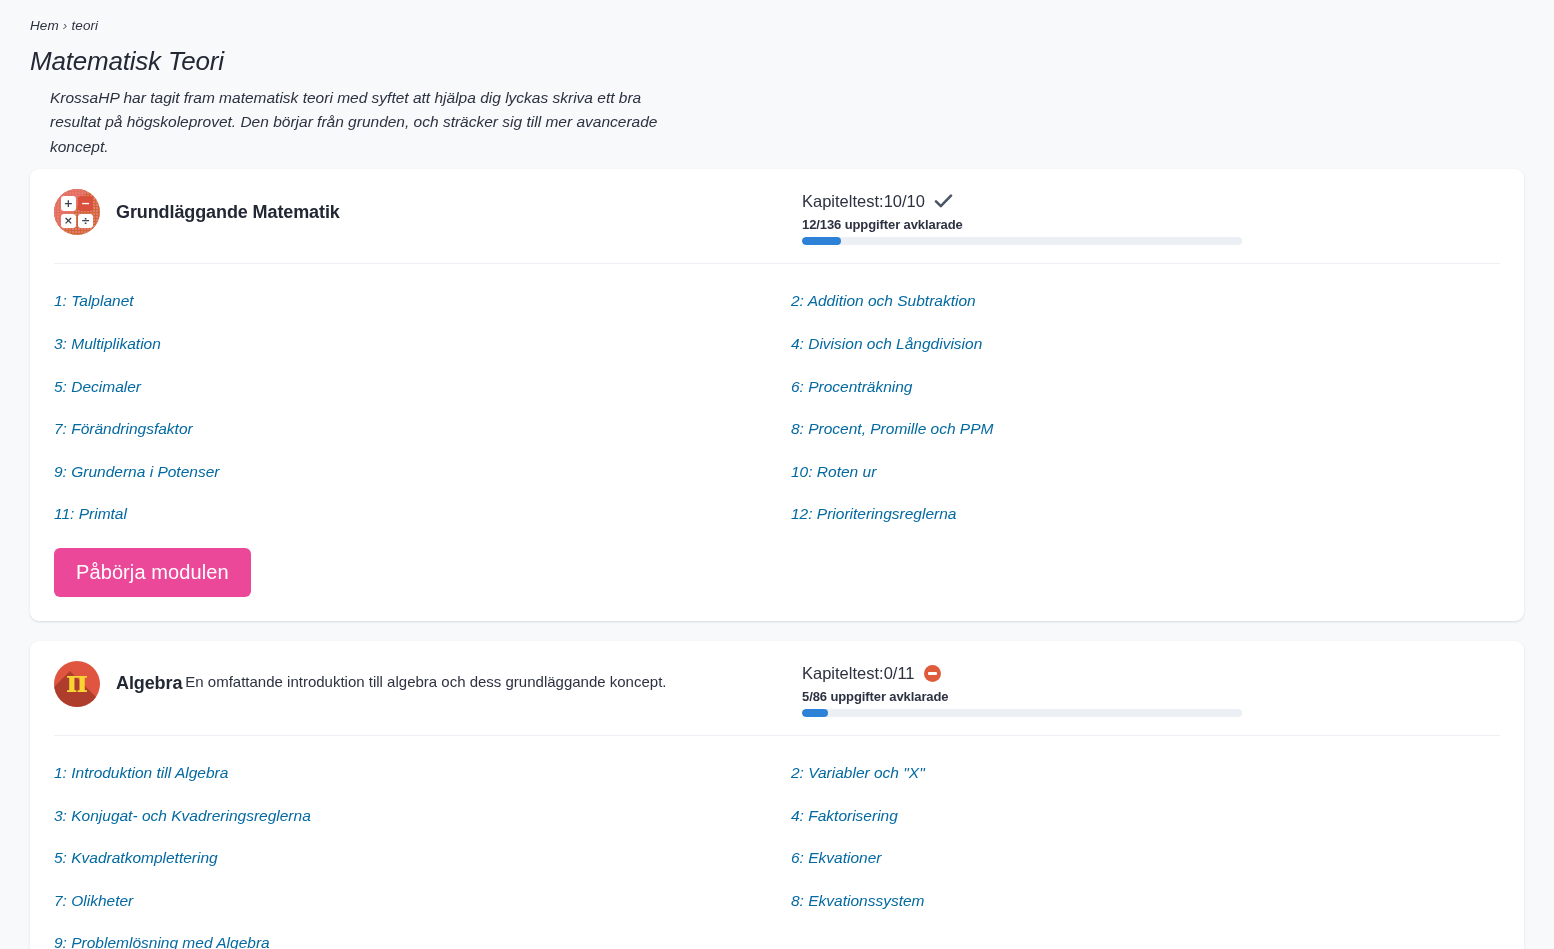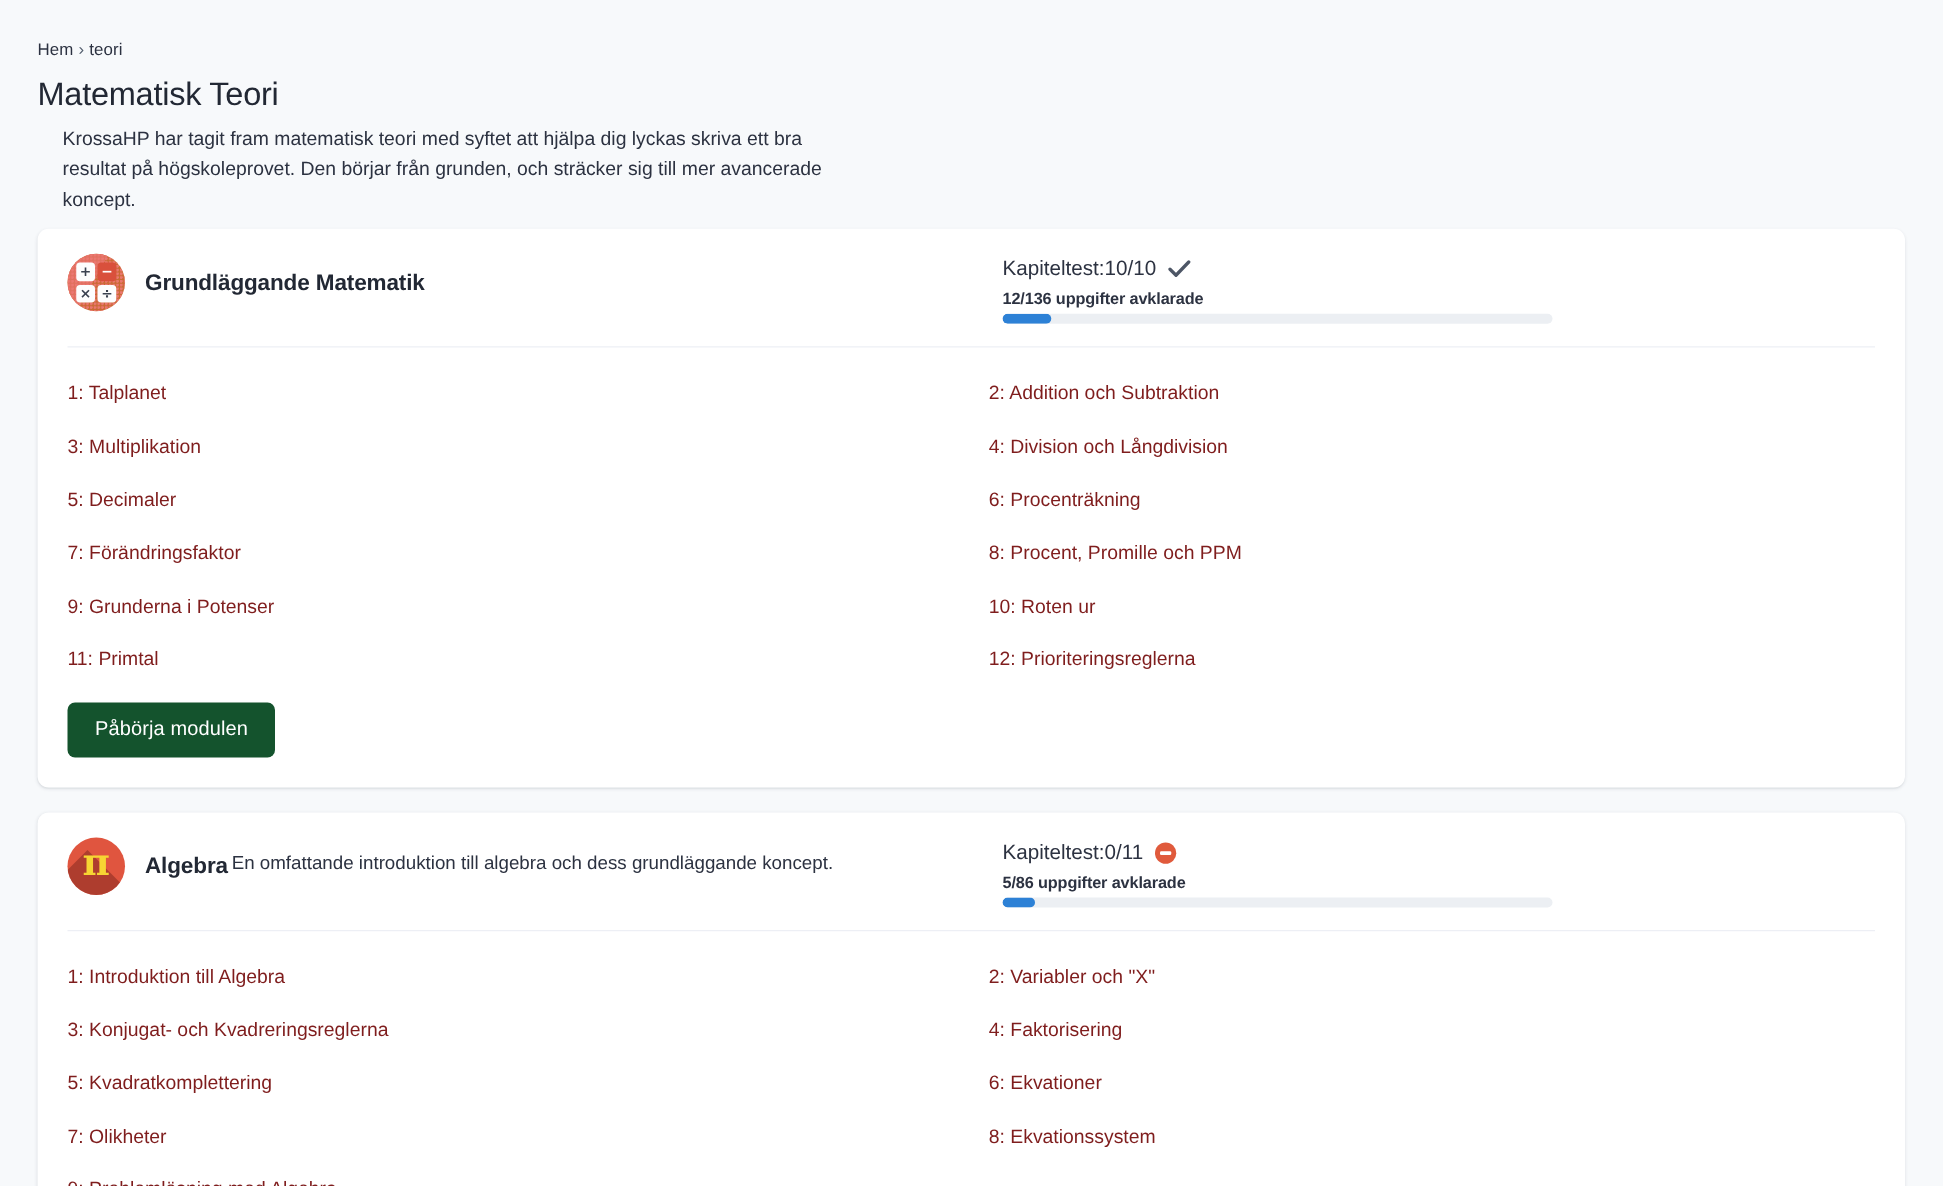--- a/index.html
+++ b/index.html
@@ -9,21 +9,21 @@
     min-height: 949px;
     background: #f7f9fb;
     font-family: "Liberation Sans", sans-serif;
     color: #2c3241;
     -webkit-font-smoothing: antialiased;
   }
 
   .page { width: 1554px; padding: 0 16px; }
 
   
-  .header { padding: 32px 14px 10px 14px; }
+  .header { padding: 18px 14px 10px 14px; font-style: italic; }
 
   .breadcrumb {
     font-size: 13.5px;
     color: #2c3241;
     letter-spacing: .1px;
     margin-bottom: 14px;
   }
   .breadcrumb .crumb { display: inline; }
   .breadcrumb .sep { display: inline; margin: 0 4px; color: #55606f; }
 
@@ -195,35 +195,36 @@
   }
 
   .chapters {
     display: grid;
     grid-template-columns: 1fr 1fr;
     column-gap: 0;
     padding: 16px 24px 6px 24px;
   }
   .chapter {
     font-size: 15.5px;
-    color: #7f1d1d;
+    color: #0369a1;
     padding: 12px 0;
     line-height: 1.2;
     cursor: pointer;
+    font-style: italic;
   }
   .chapters .col-right .chapter { padding-left: 14px; }
 
   .card-foot { padding: 6px 24px 24px 24px; }
 
   .start-btn {
-    background: #14532d;
+    background: #ec4899;
     color: #ffffff;
     border: none;
     border-radius: 6px;
-    font-size: 16px;
+    font-size: 20px;
     font-family: "Liberation Sans", sans-serif;
     padding: 13px 22px;
     cursor: pointer;
     letter-spacing: .1px;
   }
 </style>
 </head>
 <body>
 
 <div class="page">

